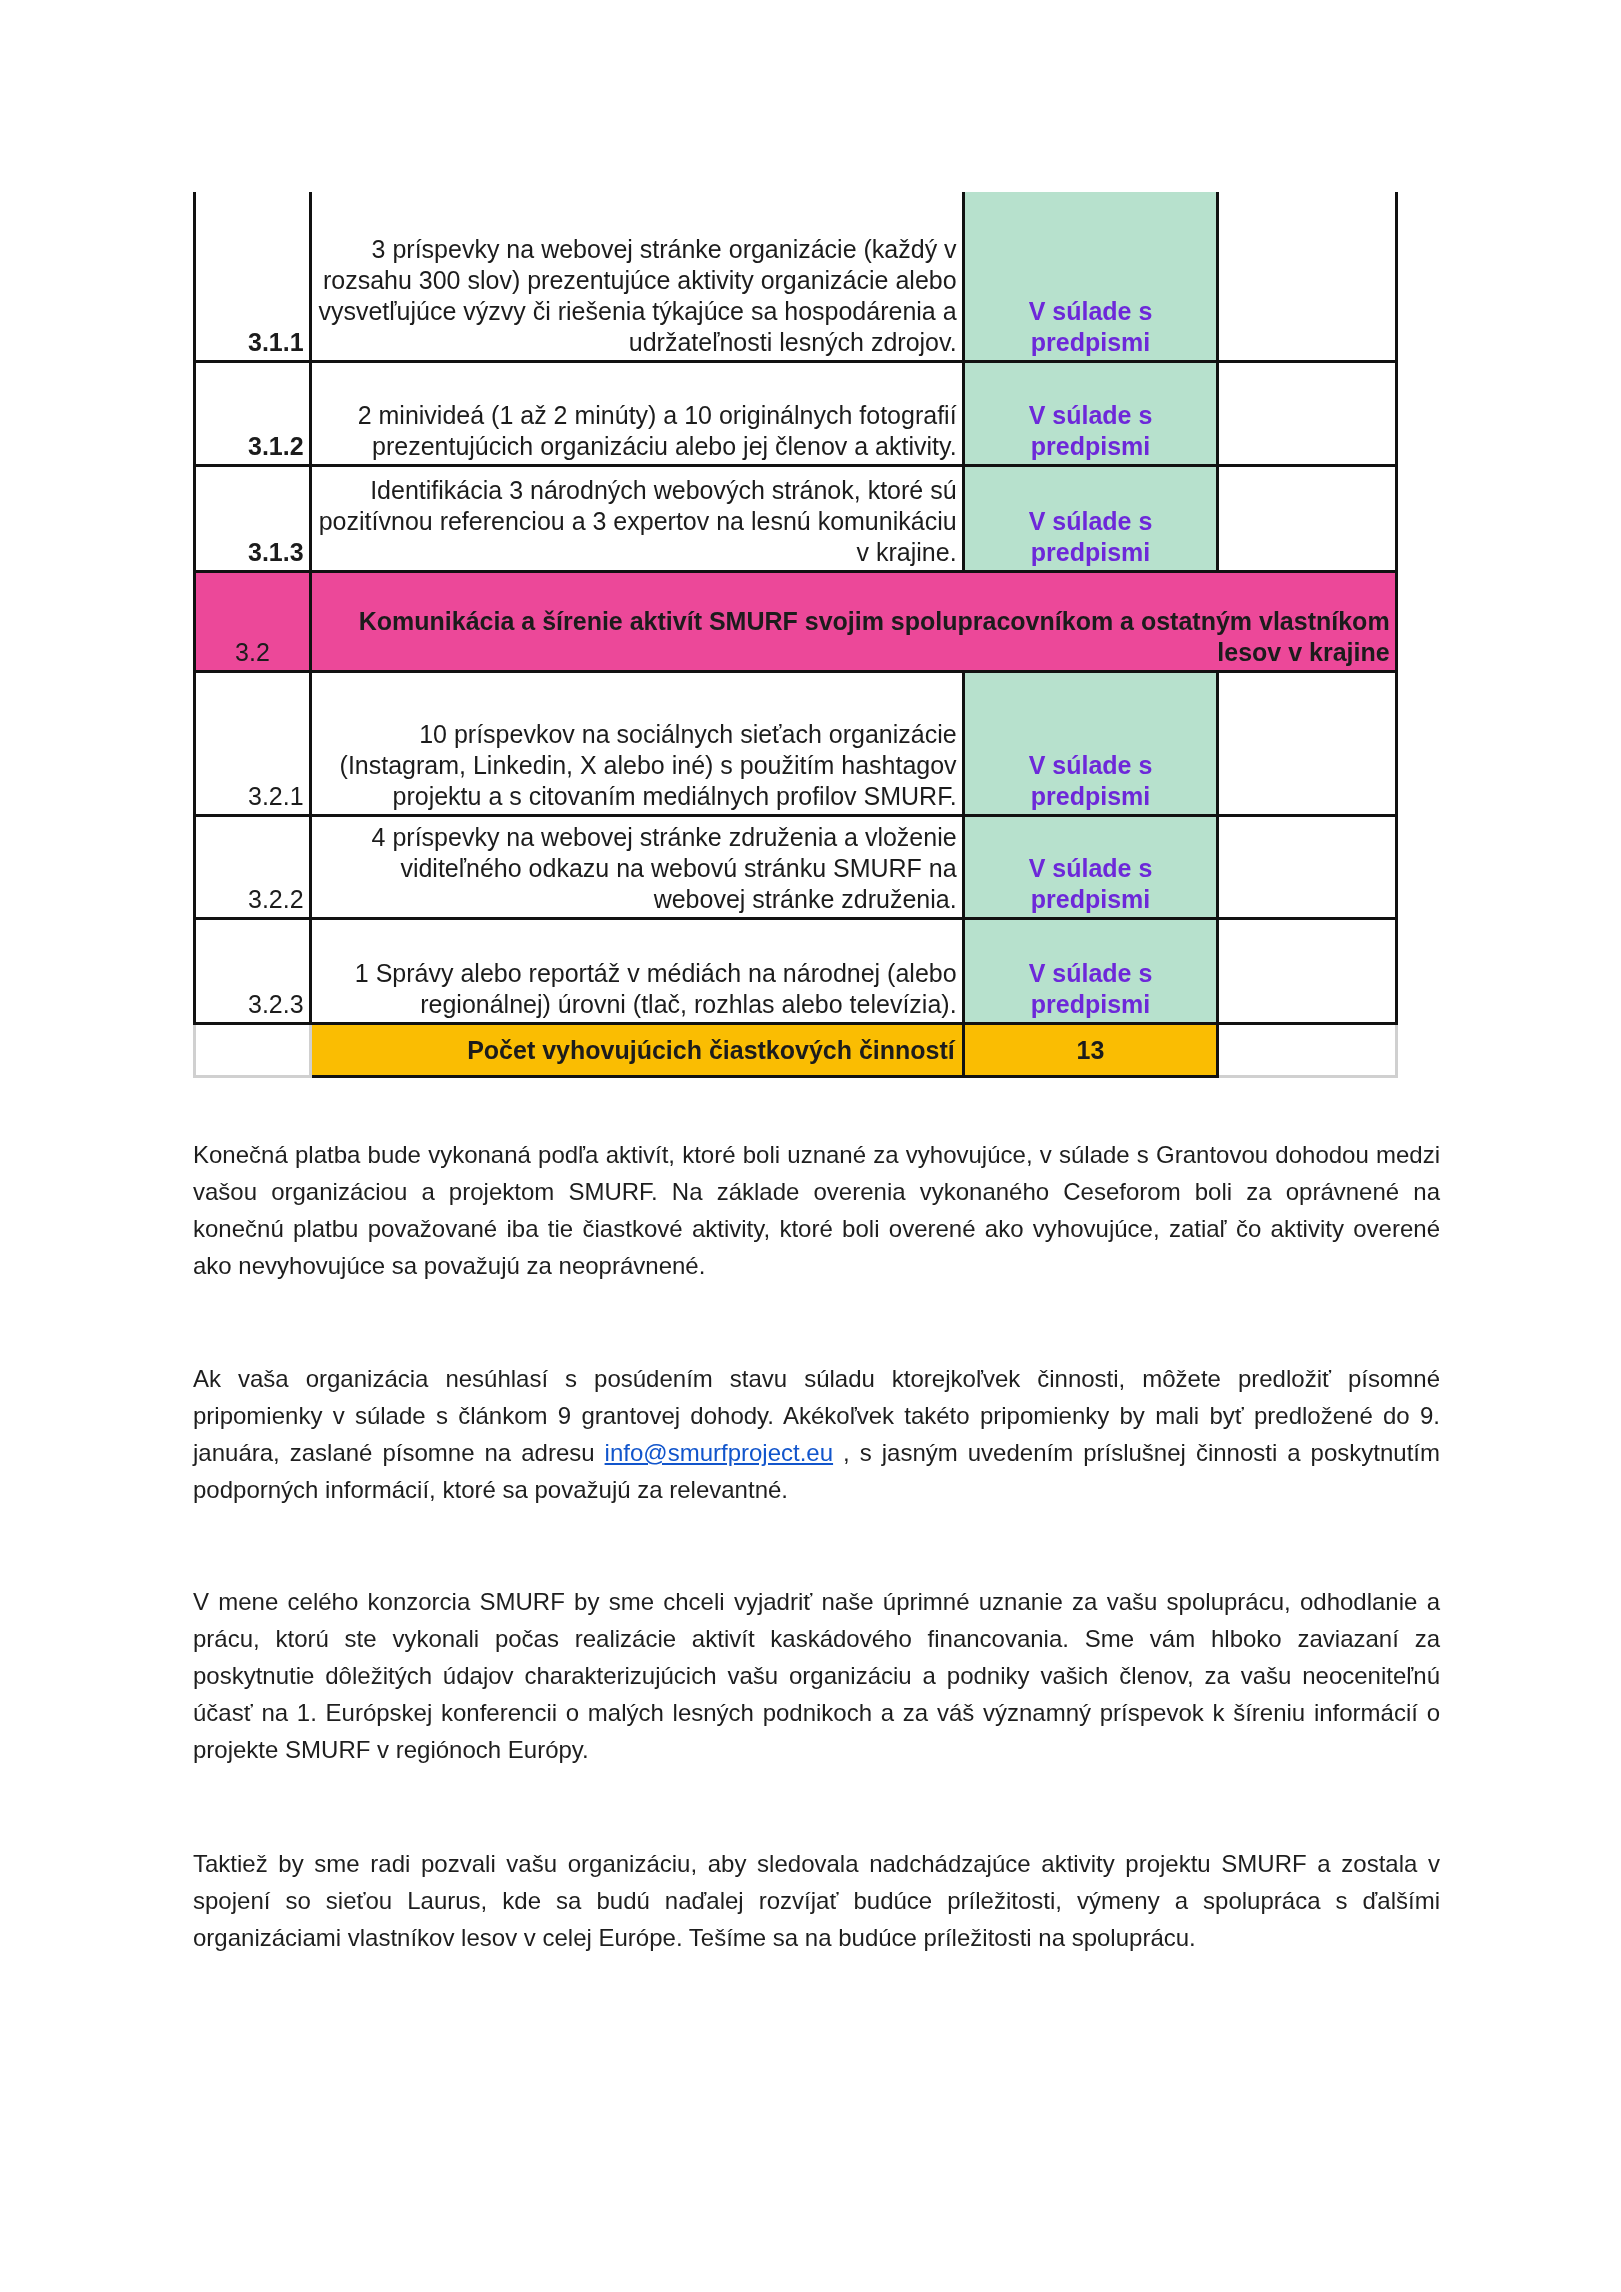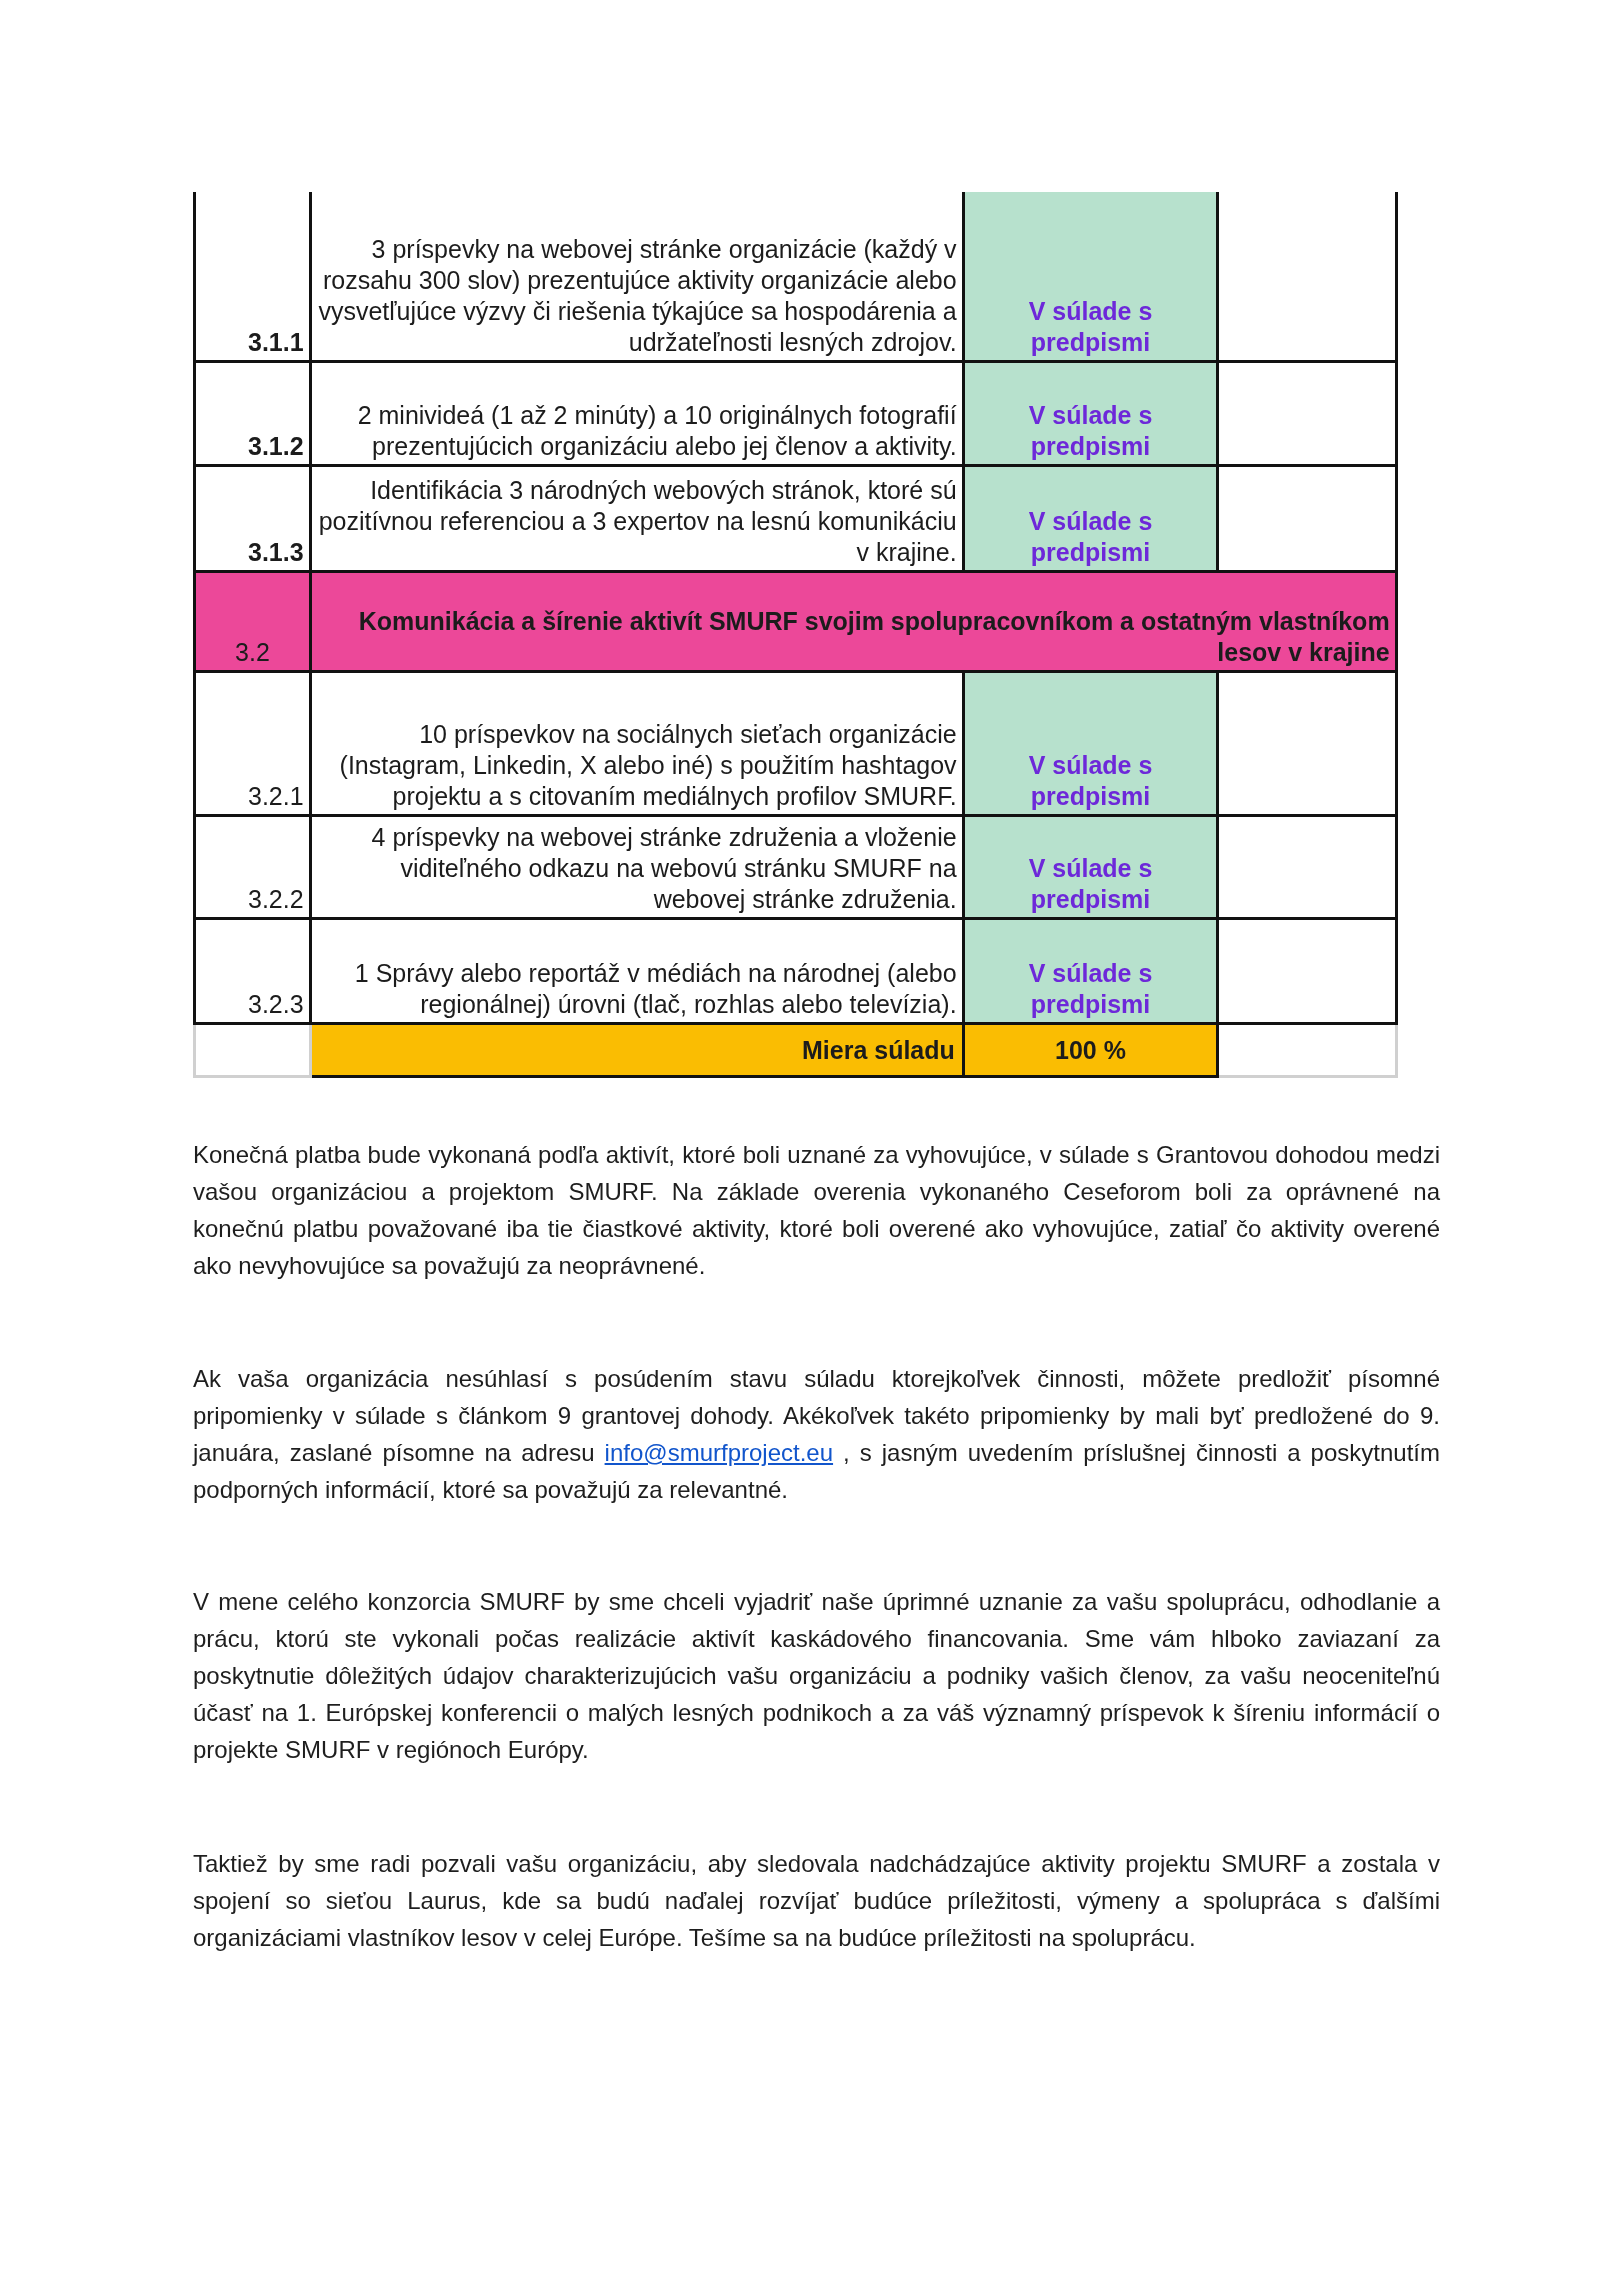--- a/index.html
+++ b/index.html
@@ -95,22 +95,22 @@
         <td class="note"></td>
       </tr>
       <tr style="height:105px">
         <td class="num plain">3.2.3</td>
         <td class="desc">1 Správy alebo reportáž v médiách na národnej (alebo regionálnej) úrovni (tlač, rozhlas alebo televízia).</td>
         <td class="stat">V súlade s predpismi</td>
         <td class="note"></td>
       </tr>
       <tr class="sum">
         <td class="blank"></td>
-        <td class="sum-label"><span>Miera súladu</span></td>
-        <td class="sum-val"><span>100 %</span></td>
+        <td class="sum-label"><span>Počet vyhovujúcich čiastkových činností</span></td>
+        <td class="sum-val"><span>13</span></td>
         <td class="blank"></td>
       </tr>
     </tbody>
   </table>
 
   <p class="para" style="top:1136px; margin:0;">Konečná platba bude vykonaná podľa aktivít, ktoré boli uznané za vyhovujúce, v súlade s Grantovou dohodou medzi vašou organizáciou a projektom SMURF. Na základe overenia vykonaného Ceseforom boli za oprávnené na konečnú platbu považované iba tie čiastkové aktivity, ktoré boli overené ako vyhovujúce, zatiaľ čo aktivity overené ako nevyhovujúce sa považujú za neoprávnené.</p>
 
   <p class="para" style="top:1360px; margin:0;"><span>Ak vaša organizácia nesúhlasí s posúdením stavu súladu ktorejkoľvek činnosti, môžete predložiť písomné pripomienky v súlade s článkom 9 grantovej dohody. Akékoľvek takéto pripomienky by mali byť predložené do 9. januára, zaslané písomne na adresu </span><a href="mailto:info@smurfproject.eu">info@smurfproject.eu</a><span> , s jasným uvedením príslušnej činnosti a poskytnutím podporných informácií, ktoré sa považujú za relevantné.</span></p>
 
   <p class="para" style="top:1583px; margin:0;">V mene celého konzorcia SMURF by sme chceli vyjadriť naše úprimné uznanie za vašu spoluprácu, odhodlanie a prácu, ktorú ste vykonali počas realizácie aktivít kaskádového financovania. Sme vám hlboko zaviazaní za poskytnutie dôležitých údajov charakterizujúcich vašu organizáciu a podniky vašich členov, za vašu neoceniteľnú účasť na 1. Európskej konferencii o malých lesných podnikoch a za váš významný príspevok k šíreniu informácií o projekte SMURF v regiónoch Európy.</p>

